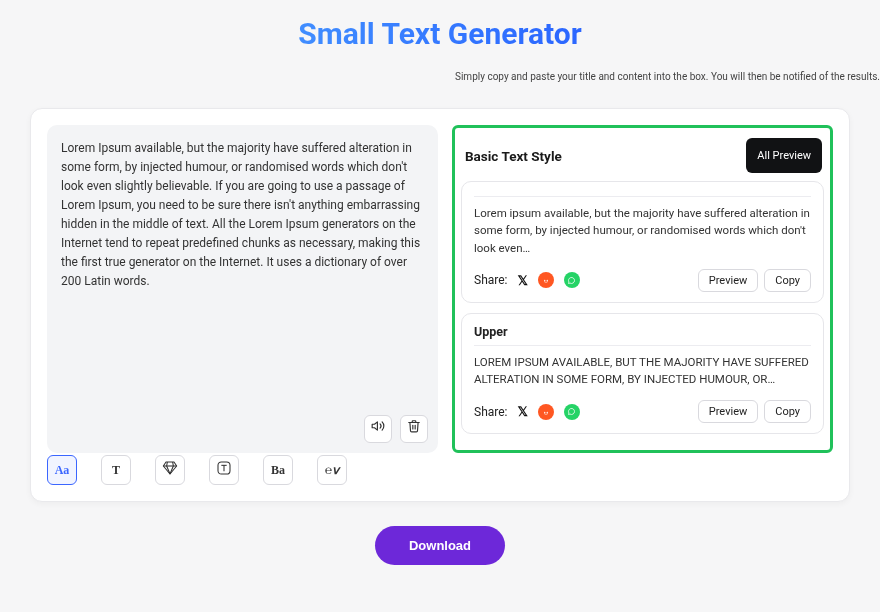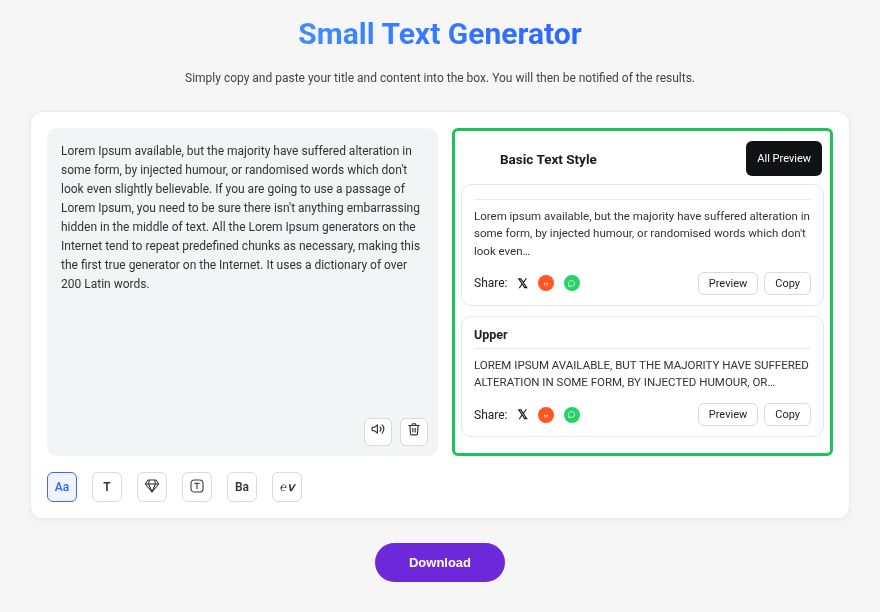--- a/index.html
+++ b/index.html
@@ -16,22 +16,22 @@
     text-align: center;
     font-size: 30px;
     font-weight: 700;
     margin-top: 16px;
     background: linear-gradient(90deg, #58b9ff 0%, #2e6cff 60%, #2149ff 100%);
     -webkit-background-clip: text;
     background-clip: text;
     color: transparent;
   }
   .subtitle {
-    text-align: center;
-    font-size: 12px;
+    text-align: right;
+    font-size: 10px;
     color: #444;
     margin-top: 12px;
   }
   .card {
     margin: 26px auto 0 auto;
     width: 820px;
     background: #fff;
     border: 1px solid #e9e9ec;
     border-radius: 12px;
     box-shadow: 0 2px 6px rgba(0,0,0,0.04);
@@ -69,21 +69,20 @@
     border: 3px solid #20c15a;
     border-radius: 6px;
     padding: 4px 6px 6px 6px;
     min-height: 260px;
   }
   .results-header {
     display: flex;
     align-items: center;
     justify-content: space-between;
     padding: 6px 2px 8px 4px;
-    margin-left: 35px;
   }
   .results-header .label {
     font-size: 13.5px;
     font-weight: 700;
     color: #1a1a1a;
   }
   .pill-dark {
     background: #111214;
     color: #fff;
     font-size: 11px;
@@ -141,22 +140,23 @@
 
   .stats-row {
     display: flex;
     justify-content: space-between;
     font-size: 13px;
     color: #222;
     margin-top: 14px;
   }
   .mode-row {
     display: flex;
-    gap: 15px;
-    margin-top: 16px;
+    gap: 24px;
+    margin-top: 2px;
+    font-family: Liberation Serif, serif;
   }
   .mode-btn {
     width: 30px; height: 30px;
     border: 1px solid #d9d9de;
     border-radius: 6px;
     background: #fff;
     display: flex; align-items: center; justify-content: center;
     cursor: pointer;
     font-size: 12px;
     font-weight: 600;

